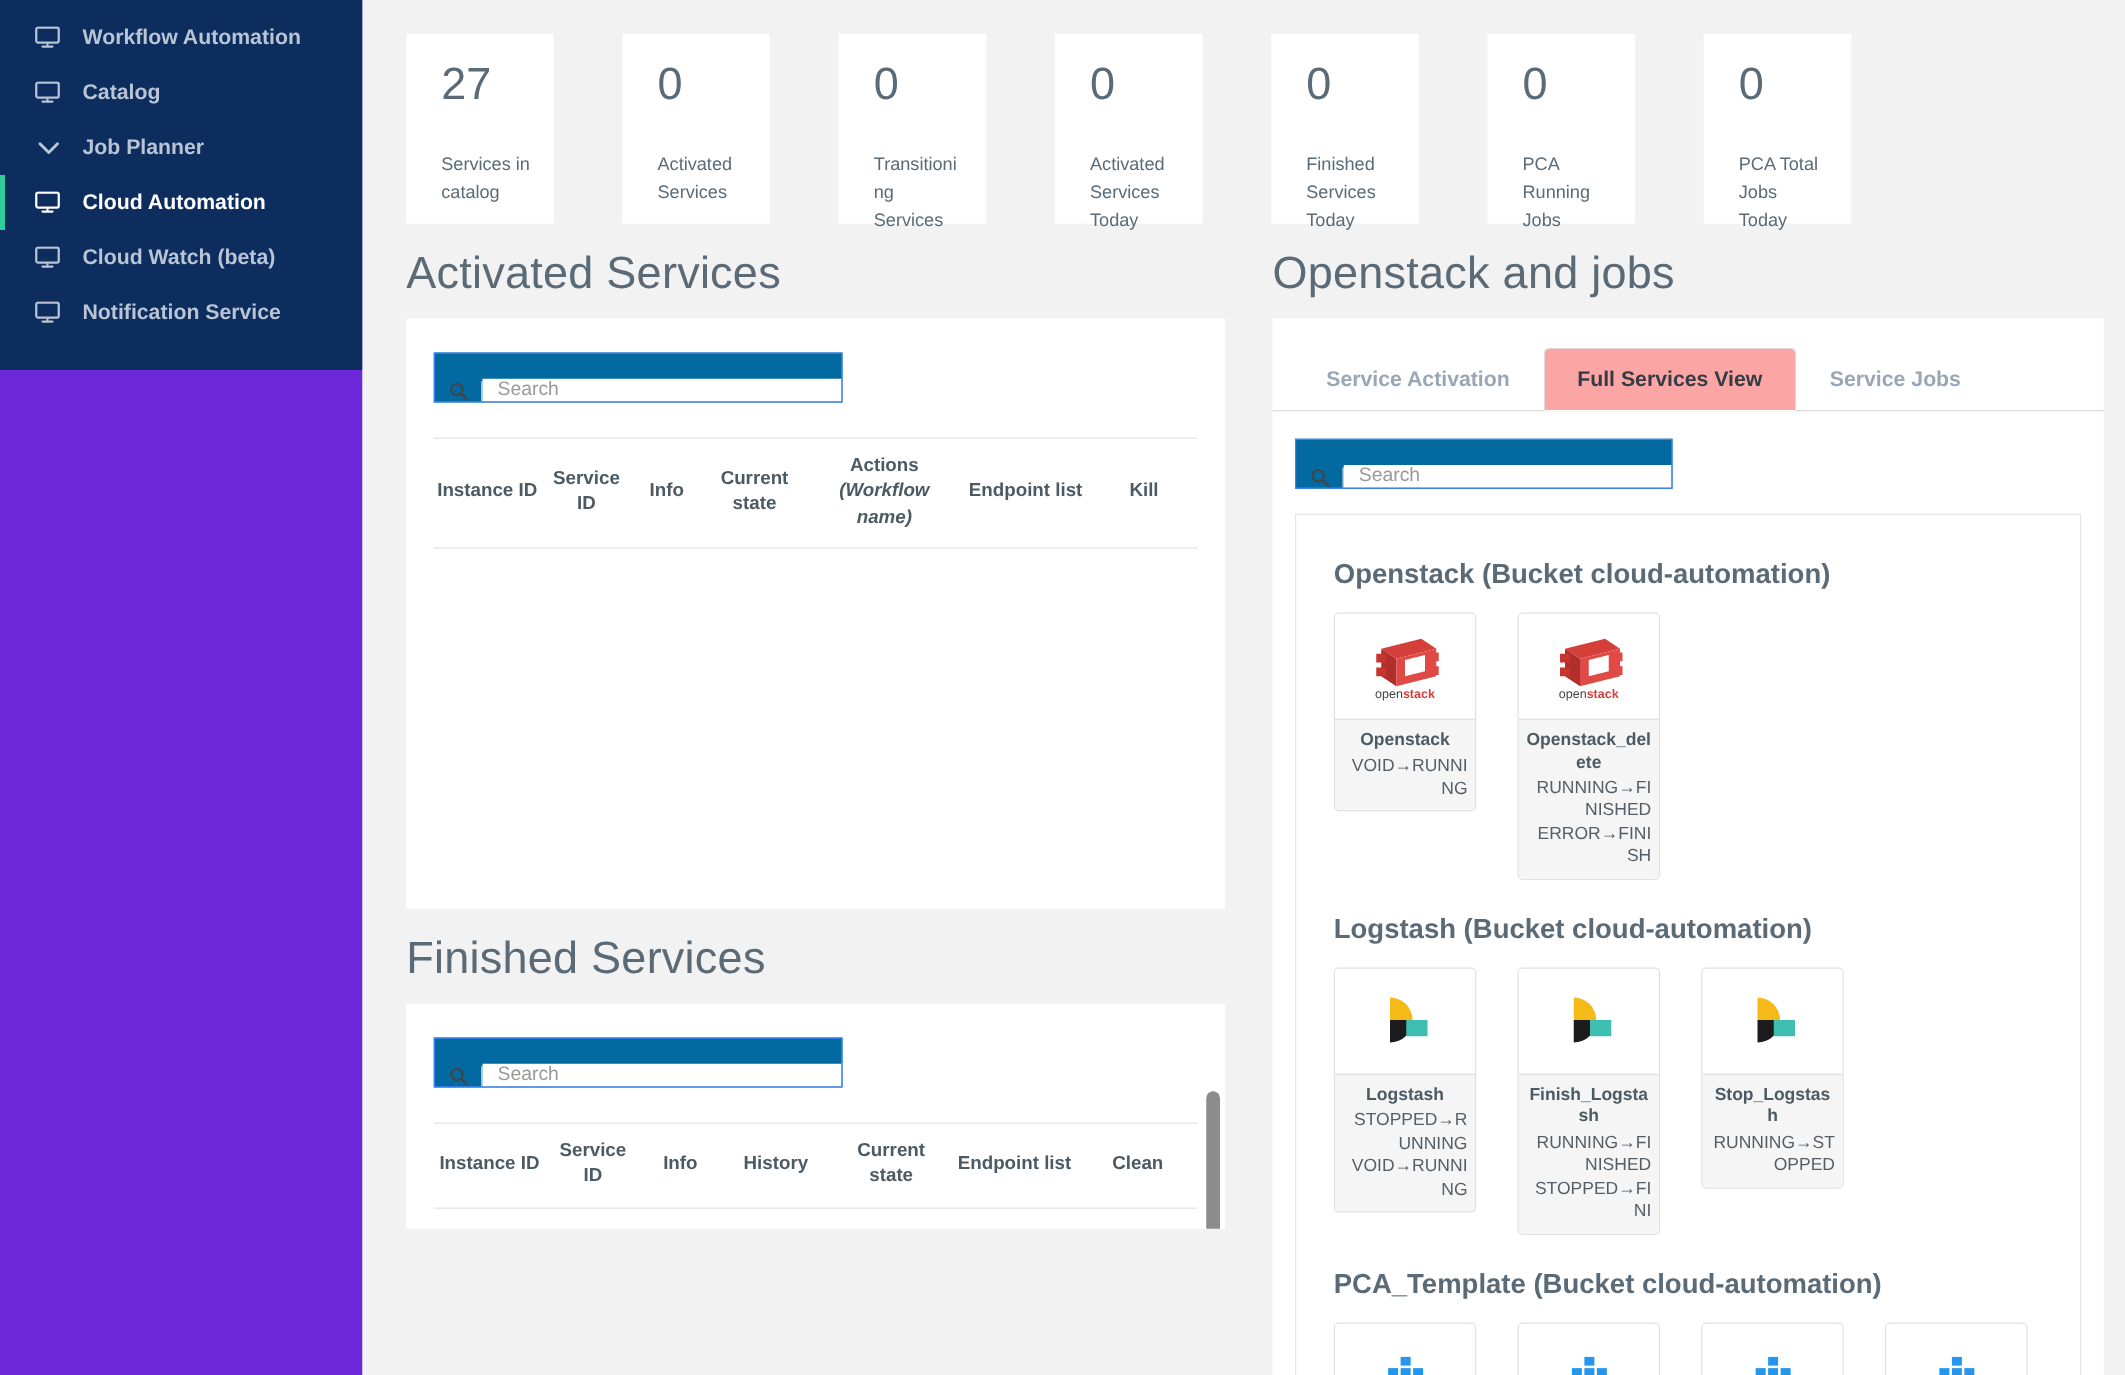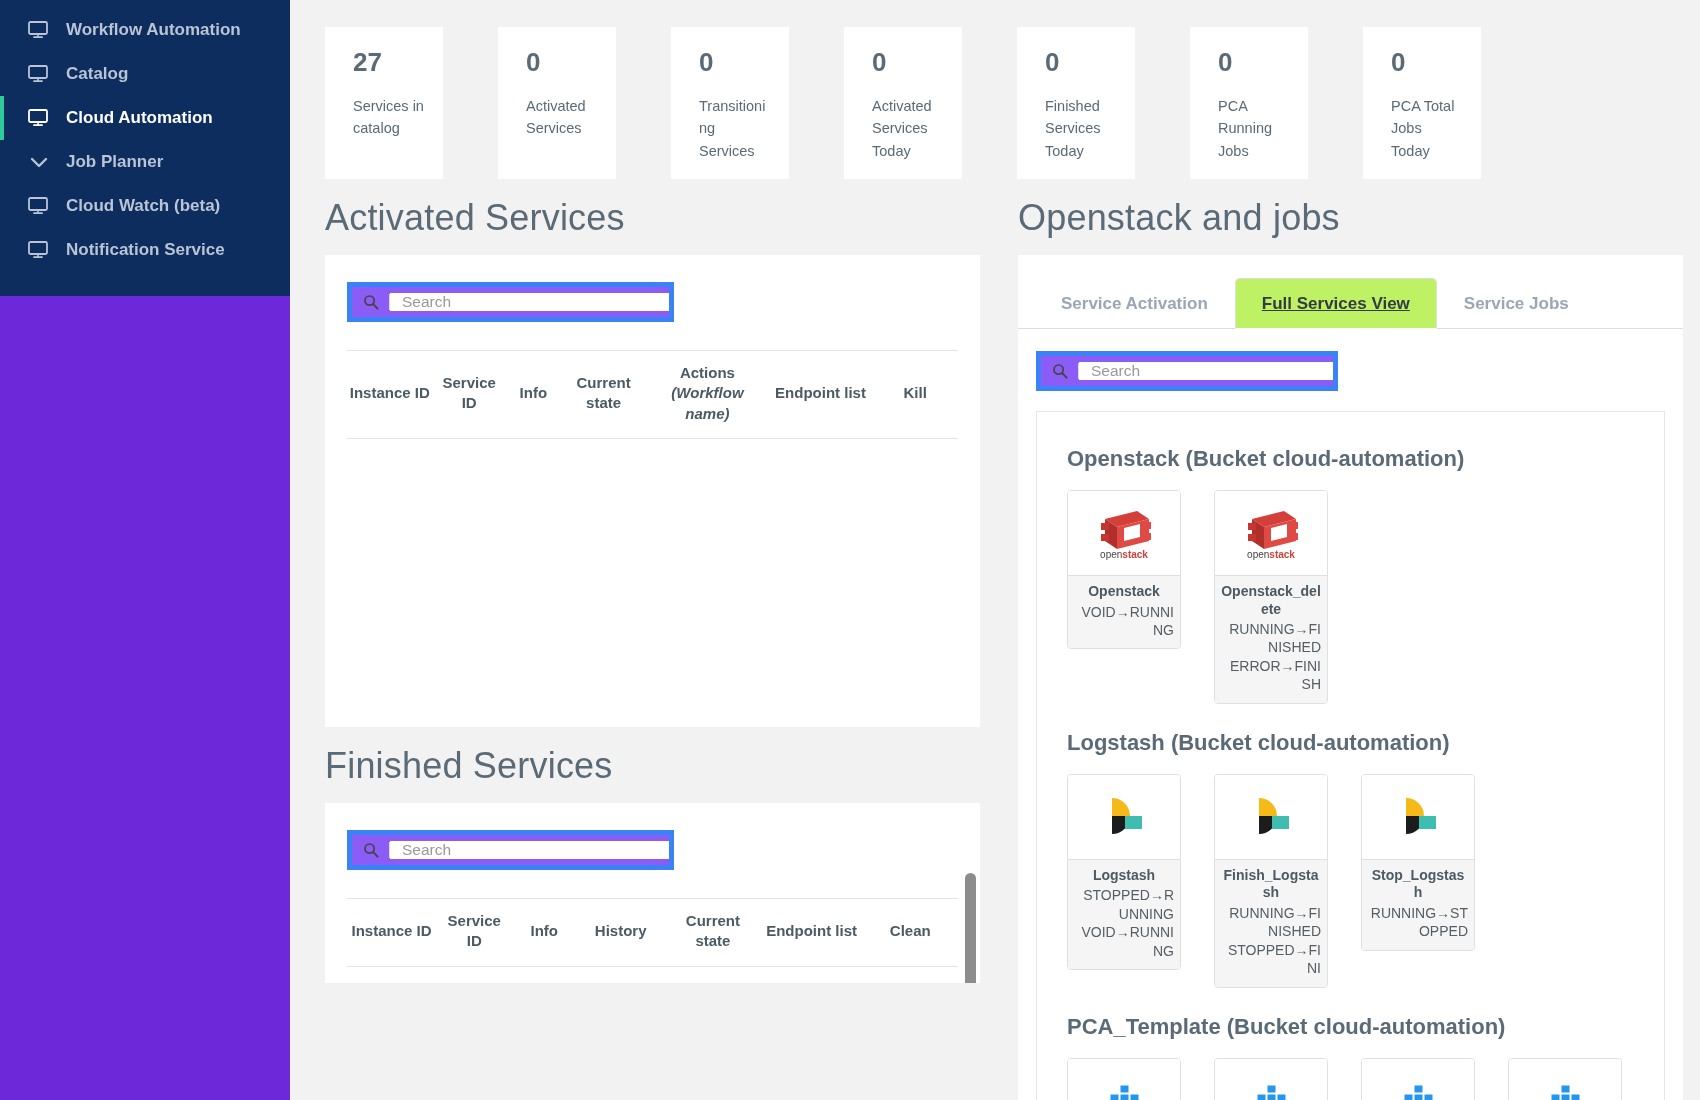--- a/index.html
+++ b/index.html
@@ -54,25 +54,25 @@
     padding: 27px 0 0 35px;
     align-items: flex-start;
   }
   .stat-card {
     background: #ffffff;
     width: 118px;
     height: 152px;
     padding: 22px 18px 0 28px;
   }
   .stat-num {
-    font-size: 26px;
+    font-size: 36px;
     color: #5a6a76;
-    font-weight: 700;
+    font-weight: 400;
     line-height: 1;
-    margin-bottom: 20px;
+    margin-bottom: 36px;
   }
   .stat-label {
     font-size: 14.5px;
     color: #5a6a76;
     line-height: 1.55;
     word-break: break-word;
   }
 
   
   .columns { display: flex; padding-left: 35px; }
@@ -85,24 +85,24 @@
     color: #5a6a76;
     padding: 18px 0 16px 0;
     letter-spacing: 0.2px;
   }
 
   .panel { background: #ffffff; }
 
   
   .search-wrap { padding: 27px 0 0 22px; }
   .search-box {
-    display: flex; align-items: center;
-    border: 5px solid #3b82f6;
+    display: flex; align-items: flex-end;
+    border: 1px solid #3b82f6;
     width: 327px; height: 40px;
-    background: #8b5cf6;
+    background: #0369a1;
   }
   .search-btn {
     width: 38px;
     display: flex; align-items: center; justify-content: center;
     border-right: 1px solid #dcdcdc;
     cursor: pointer;
   }
   .search-input {
     flex: 1; border: none; outline: none;
     font-size: 15.5px; color: #555;
@@ -154,24 +154,23 @@
     cursor: pointer;
     background: transparent;
     border: 1px solid transparent;
     border-bottom: none;
     border-radius: 5px 5px 0 0;
     position: relative;
     top: 1px;
   }
   .tab.active {
     color: #333b44;
-    background: #bef264;
+    background: #fca5a5;
     border-color: #dddddd;
     border-bottom: 1px solid #ffffff;
-    text-decoration: underline;
   }
 
   .tabbody { padding: 22px 18px 0 18px; }
   .tab-search { padding: 0 0 20px 0; }
   .tab-search .search-box { width: 302px; }
 
   .svc-box {
     border: 1px solid #e6e6e6;
     background: #fff;
     padding: 22px 0 0 30px;
@@ -238,37 +237,37 @@
         <div class="nav-item">
           <span class="nav-icon">
             <svg width="22" height="18" viewBox="0 0 22 18" aria-hidden="true">
               <rect x="1" y="1" width="18" height="12" rx="1.5" fill="none" stroke="#b9c4d4" stroke-width="1.8"></rect>
               <line x1="6" y1="16.2" x2="14" y2="16.2" stroke="#b9c4d4" stroke-width="1.8" stroke-linecap="round"></line>
               <line x1="10" y1="13" x2="10" y2="16.2" stroke="#b9c4d4" stroke-width="1.6"></line>
             </svg>
           </span>
           <span>Catalog</span>
         </div>
+        <div class="nav-item">
+          <span class="nav-icon">
+            <svg width="22" height="18" viewBox="0 0 22 18" aria-hidden="true">
+              <polyline points="4,6 11,13 18,6" fill="none" stroke="#b9c4d4" stroke-width="2.4" stroke-linecap="round" stroke-linejoin="round"></polyline>
+            </svg>
+          </span>
+          <span>Job Planner</span>
+        </div>
         <div class="nav-item active">
           <span class="nav-icon">
             <svg width="22" height="18" viewBox="0 0 22 18" aria-hidden="true">
               <rect x="1" y="1" width="18" height="12" rx="1.5" fill="none" stroke="#ffffff" stroke-width="1.8"></rect>
               <line x1="6" y1="16.2" x2="14" y2="16.2" stroke="#ffffff" stroke-width="1.8" stroke-linecap="round"></line>
               <line x1="10" y1="13" x2="10" y2="16.2" stroke="#ffffff" stroke-width="1.6"></line>
             </svg>
           </span>
           <span>Cloud Automation</span>
-        </div>
-        <div class="nav-item">
-          <span class="nav-icon">
-            <svg width="22" height="18" viewBox="0 0 22 18" aria-hidden="true">
-              <polyline points="4,6 11,13 18,6" fill="none" stroke="#b9c4d4" stroke-width="2.4" stroke-linecap="round" stroke-linejoin="round"></polyline>
-            </svg>
-          </span>
-          <span>Job Planner</span>
         </div>
         <div class="nav-item">
           <span class="nav-icon">
             <svg width="22" height="18" viewBox="0 0 22 18" aria-hidden="true">
               <rect x="1" y="1" width="18" height="12" rx="1.5" fill="none" stroke="#b9c4d4" stroke-width="1.8"></rect>
               <line x1="6" y1="16.2" x2="14" y2="16.2" stroke="#b9c4d4" stroke-width="1.8" stroke-linecap="round"></line>
               <line x1="10" y1="13" x2="10" y2="16.2" stroke="#b9c4d4" stroke-width="1.6"></line>
             </svg>
           </span>
           <span>Cloud Watch (beta)</span>

